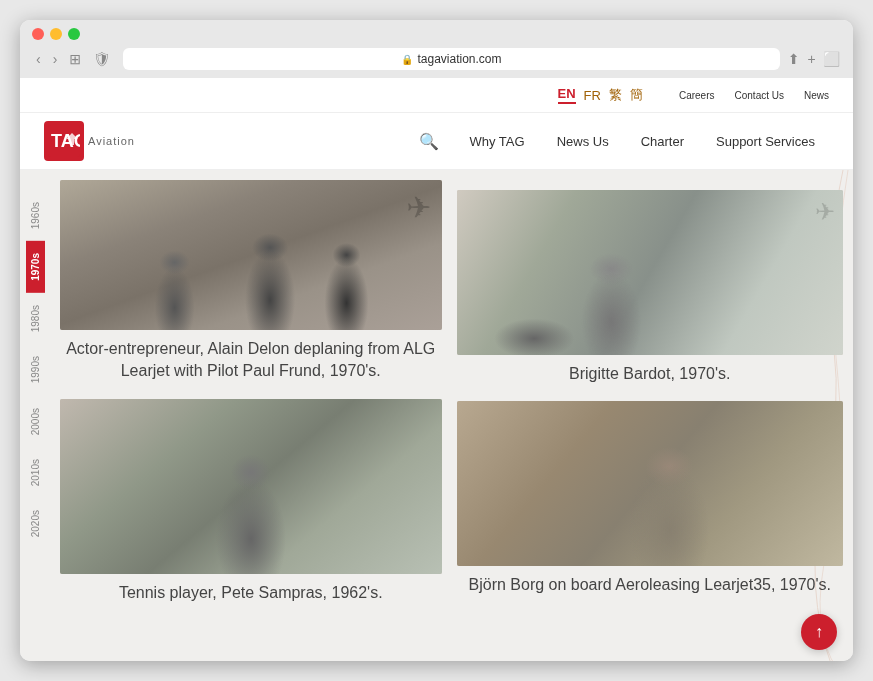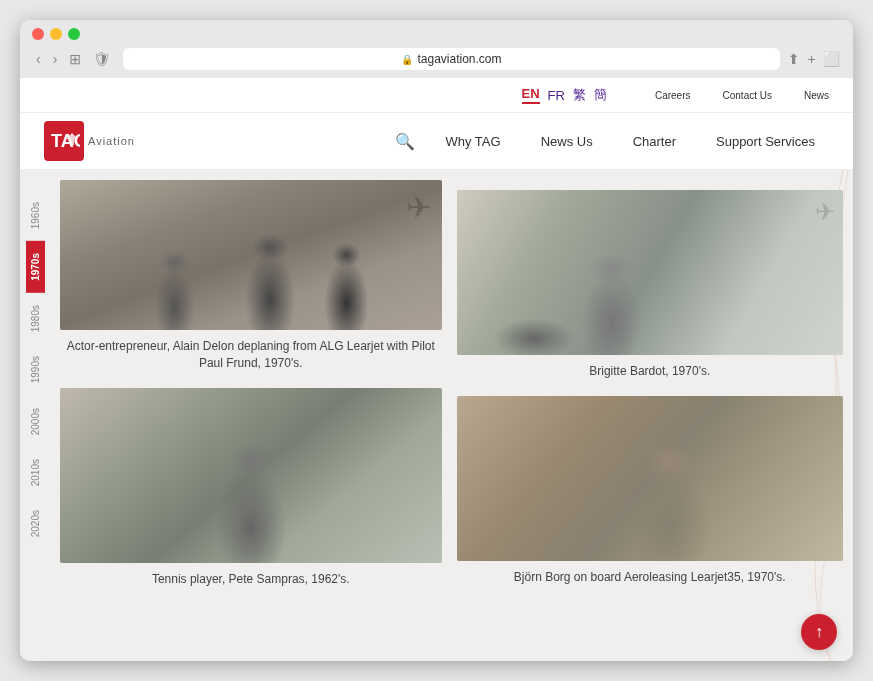--- a/index.html
+++ b/index.html
@@ -106,21 +106,21 @@
       overflow-x: hidden;
     }
 
     
     .top-bar {
       display: flex;
       justify-content: flex-end;
       align-items: center;
       padding: 8px 24px;
       border-bottom: 1px solid #eee;
-      gap: 32px;
+      gap: 20px;
     }
 
     .top-bar-link {
       font-size: 10px;
       color: #333;
       text-decoration: none;
       cursor: pointer;
     }
 
     
@@ -158,21 +158,21 @@
 
     .logo-text {
       font-size: 11px;
       color: #666;
       letter-spacing: 1px;
     }
 
     .nav-links {
       display: flex;
       align-items: center;
-      gap: 12px;
+      gap: 4px;
     }
 
     .nav-link {
       font-size: 13px;
       color: #333;
       text-decoration: none;
       padding: 16px 14px;
       cursor: pointer;
       white-space: nowrap;
     }
@@ -196,21 +196,21 @@
     }
 
     .lang-en {
       color: #cc1f2d;
       font-weight: 600;
       border-bottom: 2px solid #cc1f2d;
       padding-bottom: 1px;
     }
 
     .lang-other {
-      color: #4c1d95;
+      color: #a16207;
       cursor: pointer;
     }
 
     
     .content-area {
       display: flex;
       position: relative;
       min-height: 500px;
       background: #f0efed;
     }
@@ -304,21 +304,21 @@
       height: 165px;
     }
 
     .img-right-2 {
       background: linear-gradient(130deg, #b8a890 0%, #988870 30%, #888070 50%, #a09880 70%, #c0b8a0 100%);
       height: 165px;
     }
 
     .caption {
       text-align: center;
-      font-size: 12px;
+      font-size: 16px;
       color: #444;
       margin-top: 8px;
       padding: 0 4px;
       line-height: 1.4;
     }
 
     
     .deco-lines {
       position: absolute;
       right: 0;

